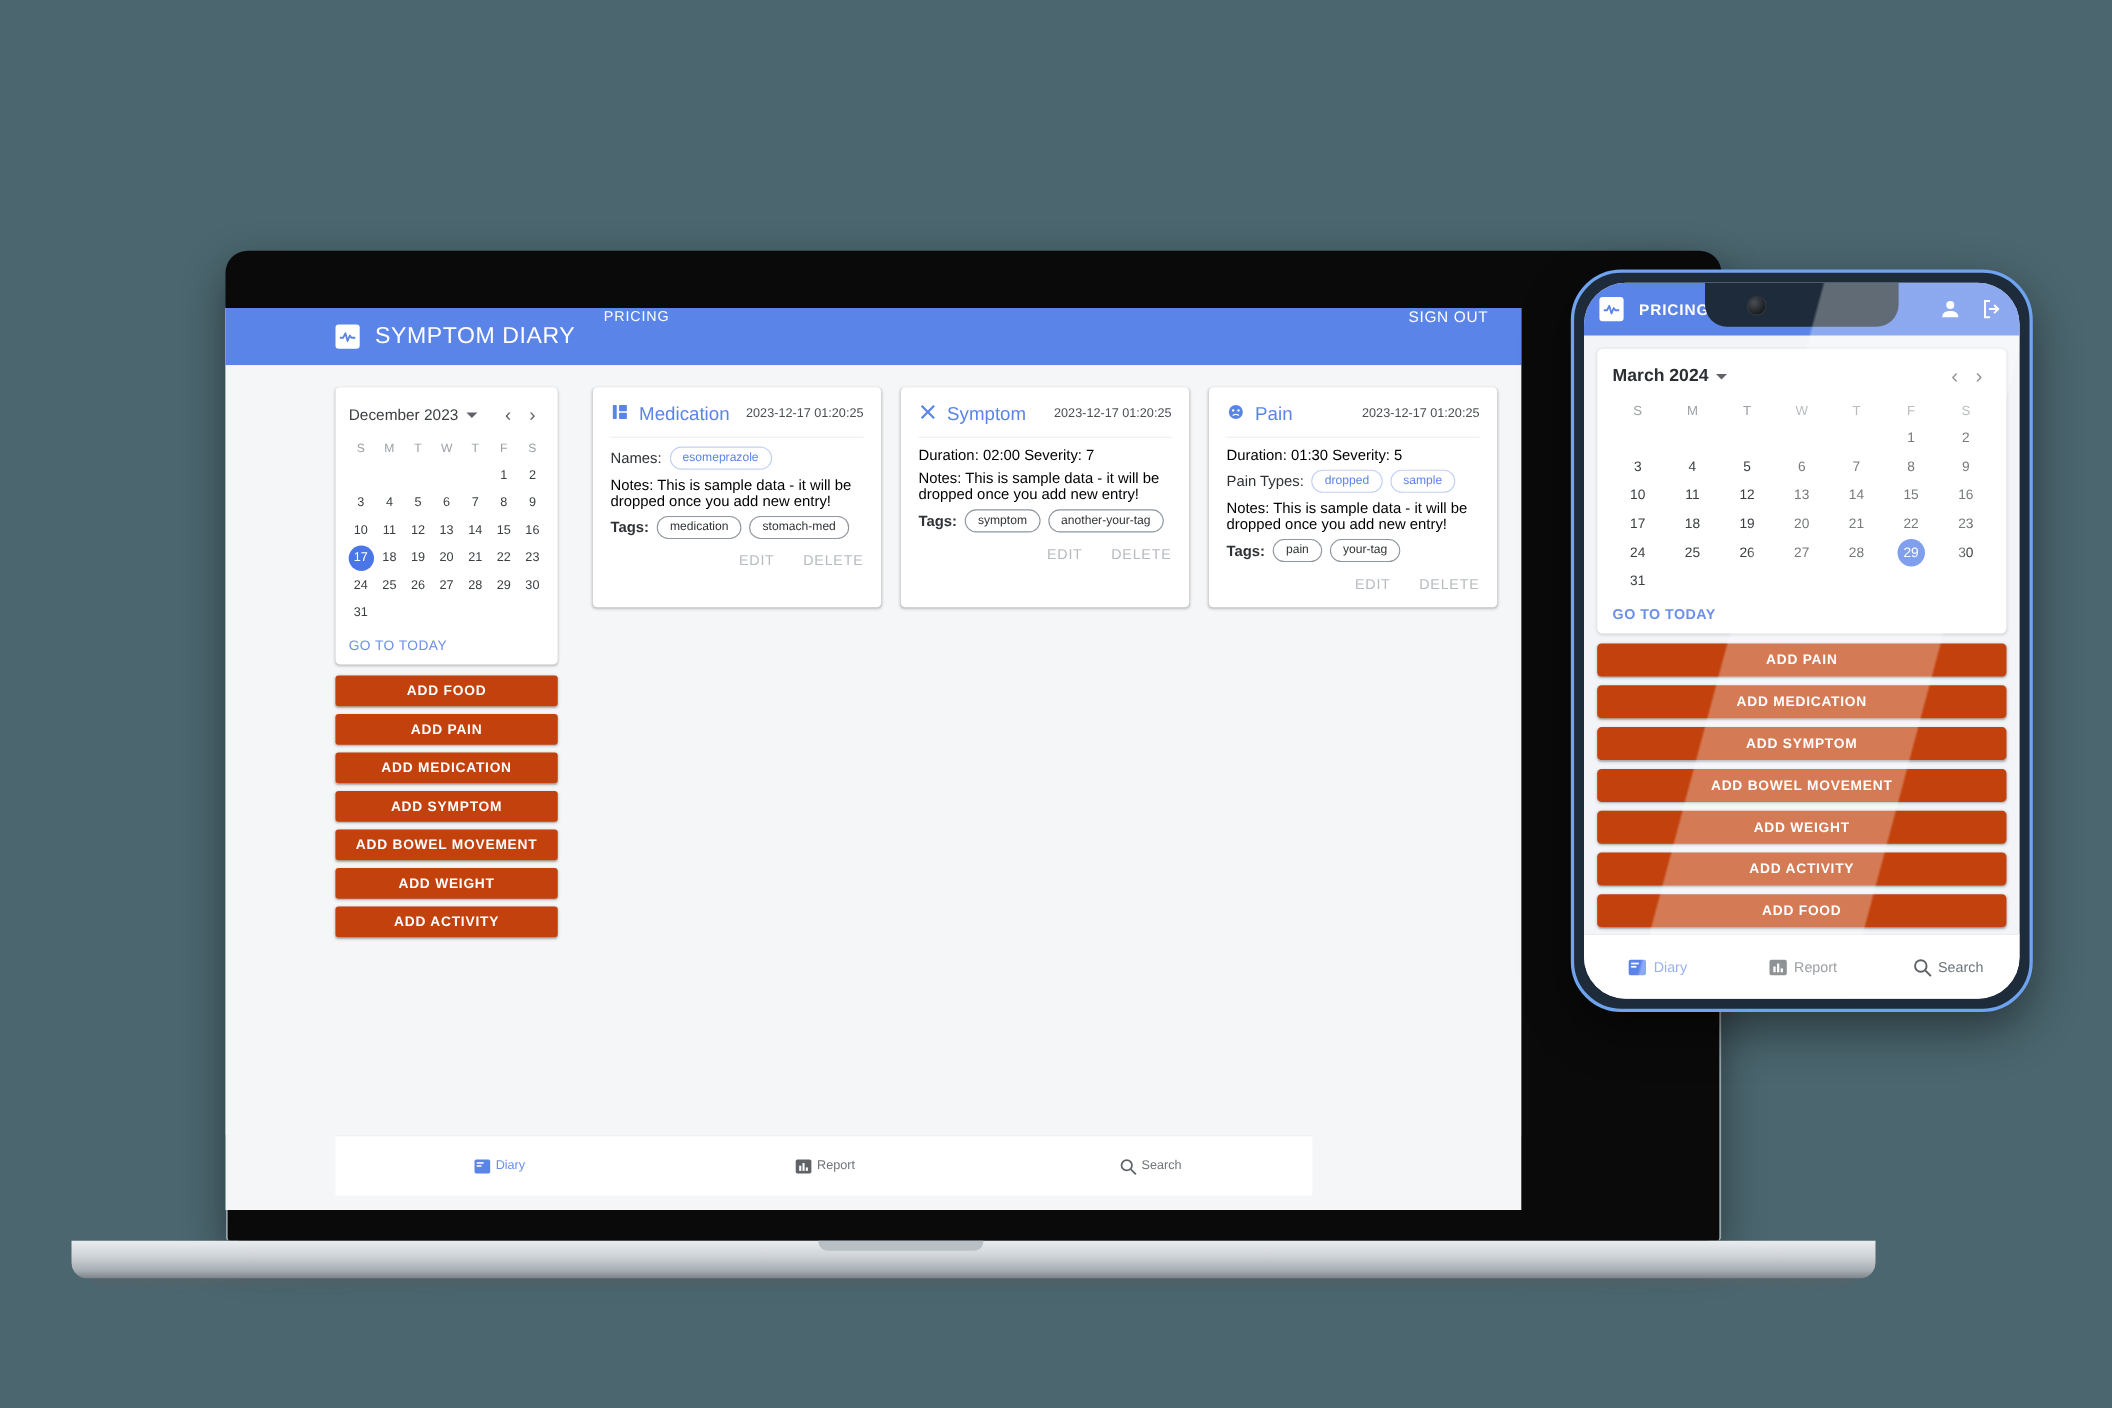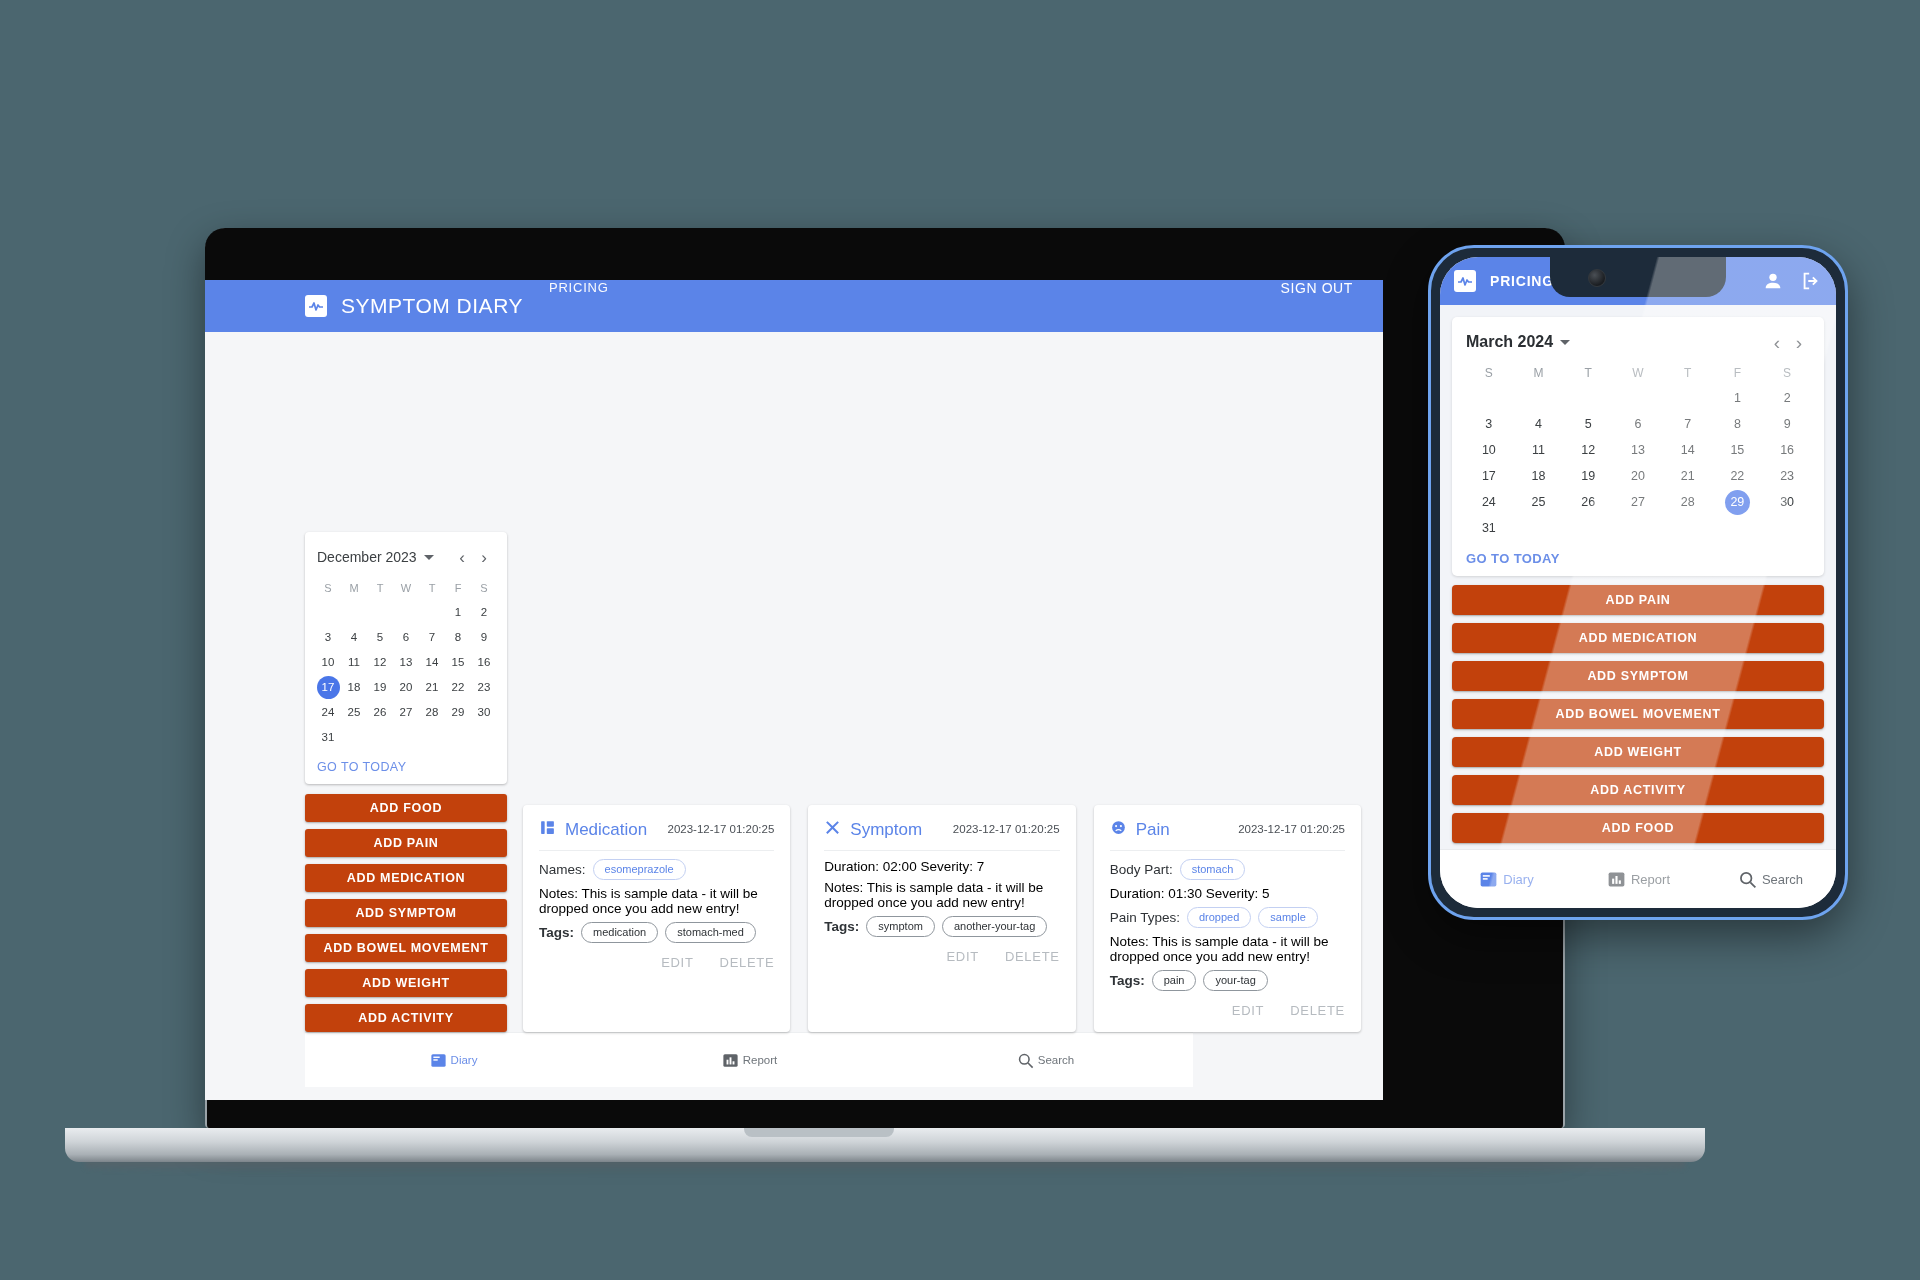--- a/index.html
+++ b/index.html
@@ -127,26 +127,26 @@
   .appbar .spacer { flex: 1; }
   .sign-out {
     font-size: 14px;
     letter-spacing: .6px;
     margin-right: 30px;
     font-weight: 400;
   }
 
   .app-body {
     display: flex;
-    gap: 16px;
+    gap: 32px;
     padding: 20px 22px 0 100px;
     background: #f5f6f8;
     height: 700px;
     box-sizing: border-box;
-    align-items: flex-end;
+    align-items: flex-start;
   }
 
   
   .cal-card {
     width: 202px;
     background: #fff;
     border-radius: 4px;
     box-shadow: 0 1px 3px rgba(0,0,0,.16), 0 1px 2px rgba(0,0,0,.10);
     padding: 10px 10px 8px 10px;
     box-sizing: border-box;
@@ -664,24 +664,20 @@
                       <circle cx="8.6" cy="10" r="1.5" fill="#fff"></circle>
                       <circle cx="15.4" cy="10" r="1.5" fill="#fff"></circle>
                       <path d="M8 16.5q4-3 8 0" stroke="#fff" stroke-width="1.6" fill="none"></path>
                     </svg></span>
                   <span>Pain</span>
                 </span>
                 <span class="sp"></span>
                 <span class="entry-time">2023-12-17 01:20:25</span>
               </div>
               <div class="entry-body">
-                <div class="row">
-                  <span class="lbl">Body Part:</span>
-                  <span class="chip">stomach</span>
-                </div>
                 <div class="textline">Duration: 01:30   Severity: 5</div>
                 <div class="row">
                   <span class="lbl">Pain Types:</span>
                   <span class="chip">dropped</span>
                   <span class="chip">sample</span>
                 </div>
                 <div class="textline">Notes: This is sample data - it will be dropped once you add new entry!</div>
                 <div class="row">
                   <span class="lbl bold">Tags:</span>
                   <span class="chip dark">pain</span>

